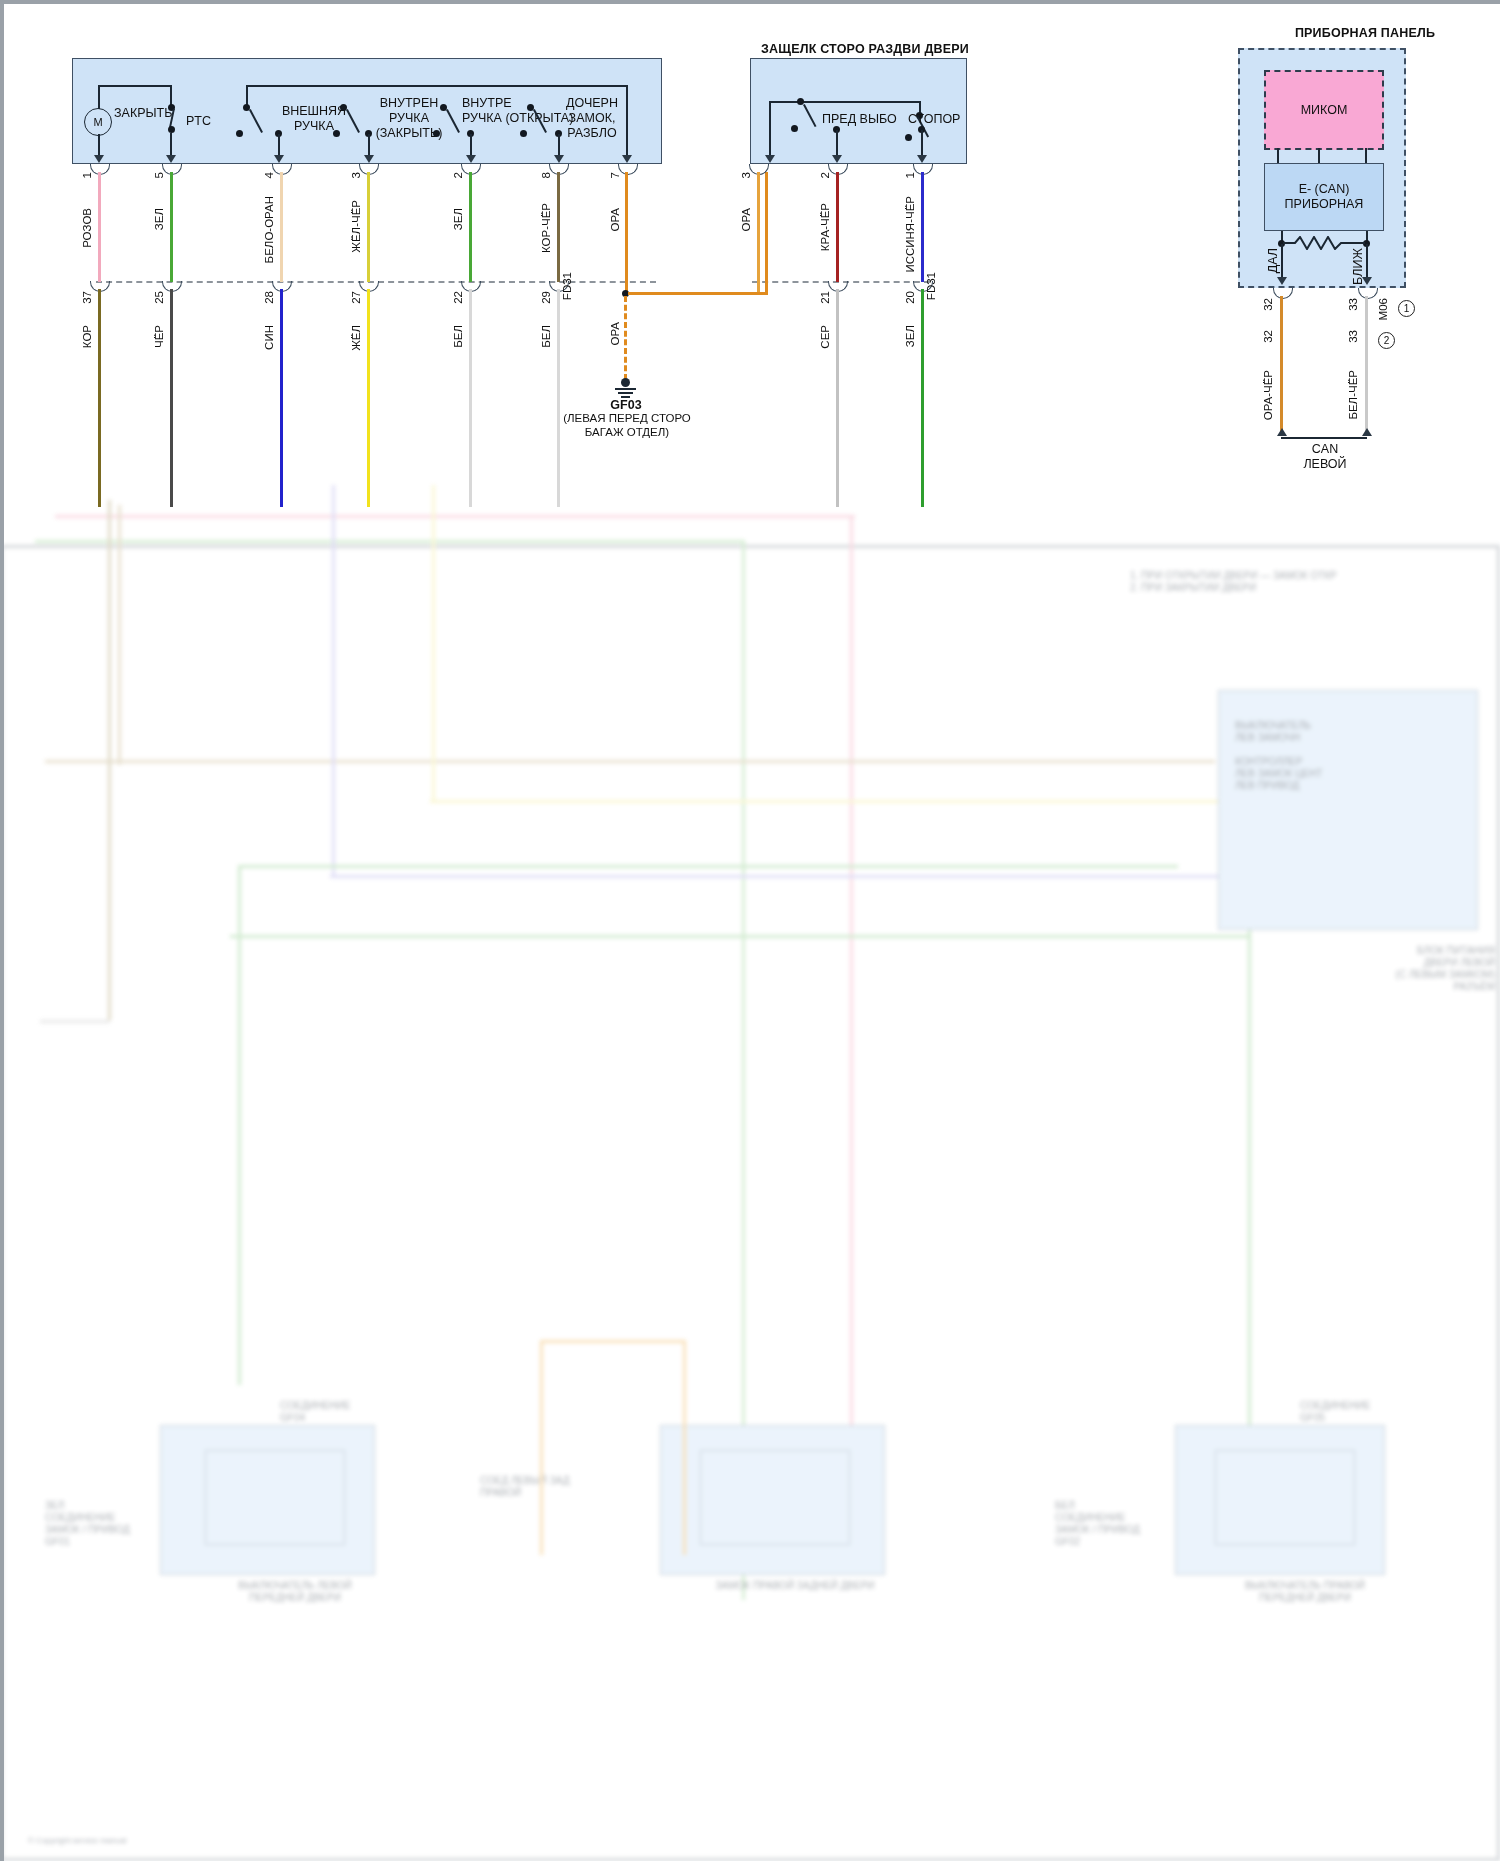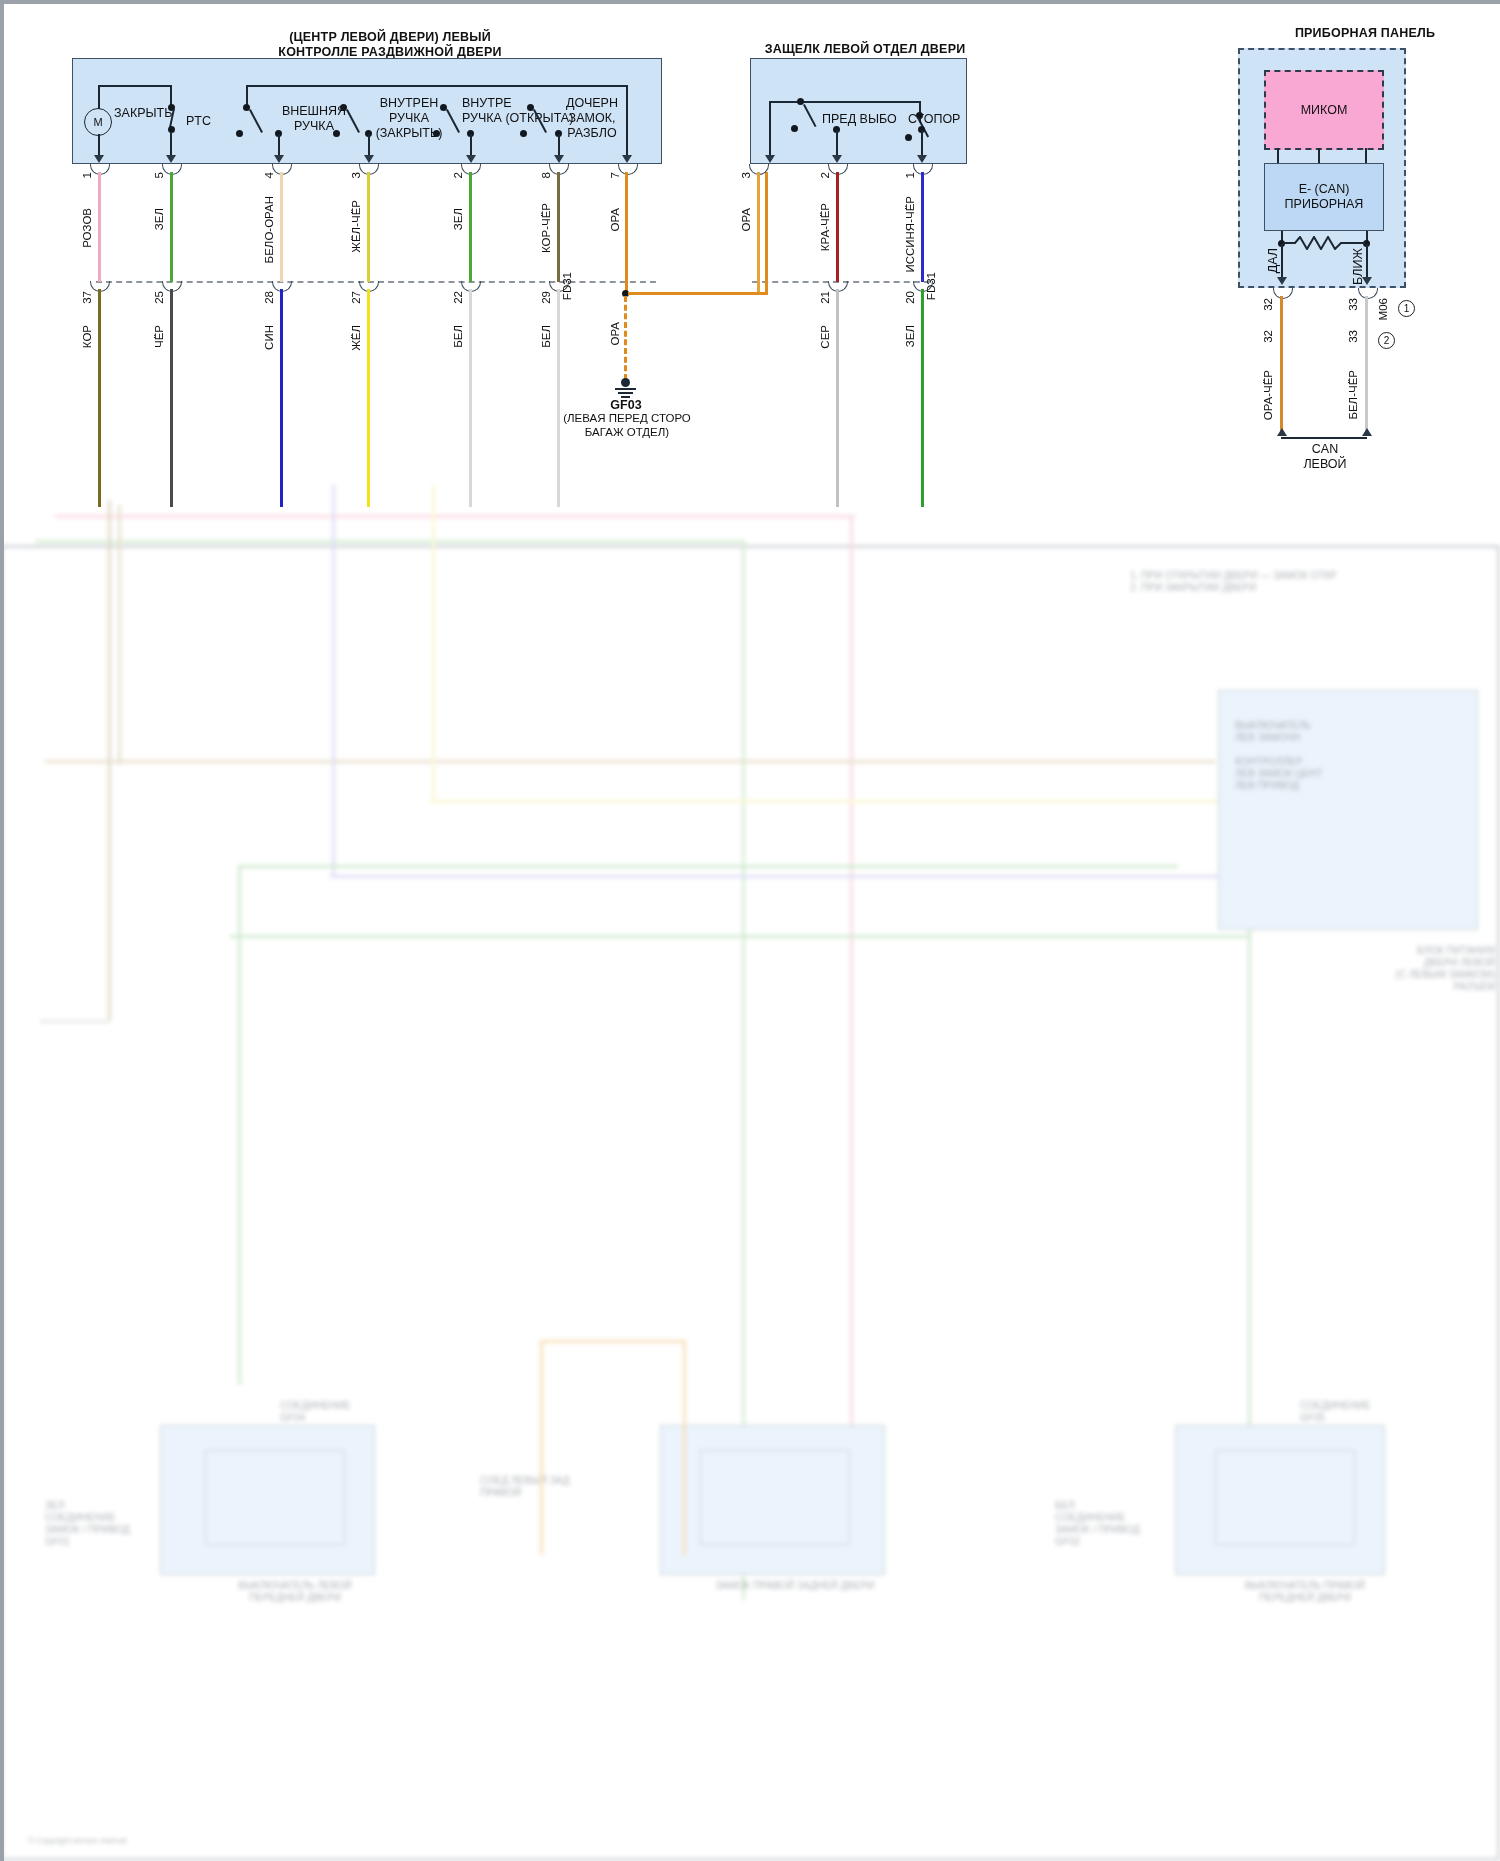--- a/index.html
+++ b/index.html
@@ -121,24 +121,20 @@
     <div class="ftxt abs" style="left:1300px;top:855px;">СОЕДИНЕНИЕ<br>GF05</div>
     <div class="ftxt abs" style="left:45px;top:955px;">ЗЕЛ<br>СОЕДИНЕНИЕ<br>ЗАМОК / ПРИВОД<br>GF01</div>
     <div class="ftxt abs" style="left:1055px;top:955px;">БЕЛ<br>СОЕДИНЕНИЕ<br>ЗАМОК / ПРИВОД<br>GF02</div>
     <div class="ftxt abs" style="left:28px;top:1290px;font-size:8px;">© Copyright service manual</div>
 
     <div class="fh abs" style="left:540px;top:795px;width:145px;background:#f0b860;"></div>
     <div class="fw abs" style="left:540px;top:795px;height:215px;background:#f0b860;"></div>
     <div class="fw abs" style="left:683px;top:795px;height:215px;background:#f0b860;"></div>
   </div>
 
-  <div class="ttl abs" style="left:200px;top:30px;width:380px;">
-    <span>(ЦЕНТР ЛЕВОЙ ДВЕРИ) ЛЕВЫЙ</span><br>
-    <span>КОНТРОЛЛЕ РАЗДВИЖНОЙ ДВЕРИ</span>
-  </div>
 
   <div class="box abs" style="left:72px;top:58px;width:590px;height:106px;"></div>
 
   <div class="mot" style="left:84px;top:108px;">
     <span>M</span>
   </div>
   <div class="lbl abs" style="left:114px;top:106px;">ЗАКРЫТЬ</div>
   <div class="lbl abs" style="left:186px;top:114px;">PTC</div>
 
   <div class="sw-line abs" style="left:98px;top:85px;width:2px;height:24px;"></div>
@@ -196,21 +192,21 @@
   <div class="dot" style="left:520px;top:130px;"></div>
   <div class="dot" style="left:555px;top:130px;"></div>
   <div class="sw-line abs" style="left:558px;top:134px;width:2px;height:24px;"></div>
   <div class="arrow-d" style="left:554px;top:155px;"></div>
   <div class="lbl abs" style="left:556px;top:96px;width:72px;text-align:center;">
     <span>ДОЧЕРН</span><br>
     <span>ЗАМОК,</span><br>
     <span>РАЗБЛО</span>
   </div>
 
-  <div class="ttl abs" style="left:740px;top:42px;width:250px;">ЗАЩЕЛК ЛЕВОЙ ОТДЕЛ ДВЕРИ</div>
+  <div class="ttl abs" style="left:740px;top:42px;width:250px;">ЗАЩЕЛК СТОРО РАЗДВИ ДВЕРИ</div>
   <div class="box abs" style="left:750px;top:58px;width:217px;height:106px;"></div>
 
   <div class="sw-line abs" style="left:769px;top:101px;width:152px;height:2px;"></div>
   <div class="sw-line abs" style="left:769px;top:101px;width:2px;height:57px;"></div>
   <div class="arrow-d" style="left:765px;top:155px;"></div>
   <div class="sw-line abs" style="left:919px;top:101px;width:2px;height:15px;"></div>
 
   <div class="dot" style="left:797px;top:98px;"></div>
   <div class="sw-line abs" style="left:803px;top:105px;width:2px;height:25px;transform:rotate(-28deg);transform-origin:top left;"></div>
   <div class="dot" style="left:791px;top:125px;"></div>

